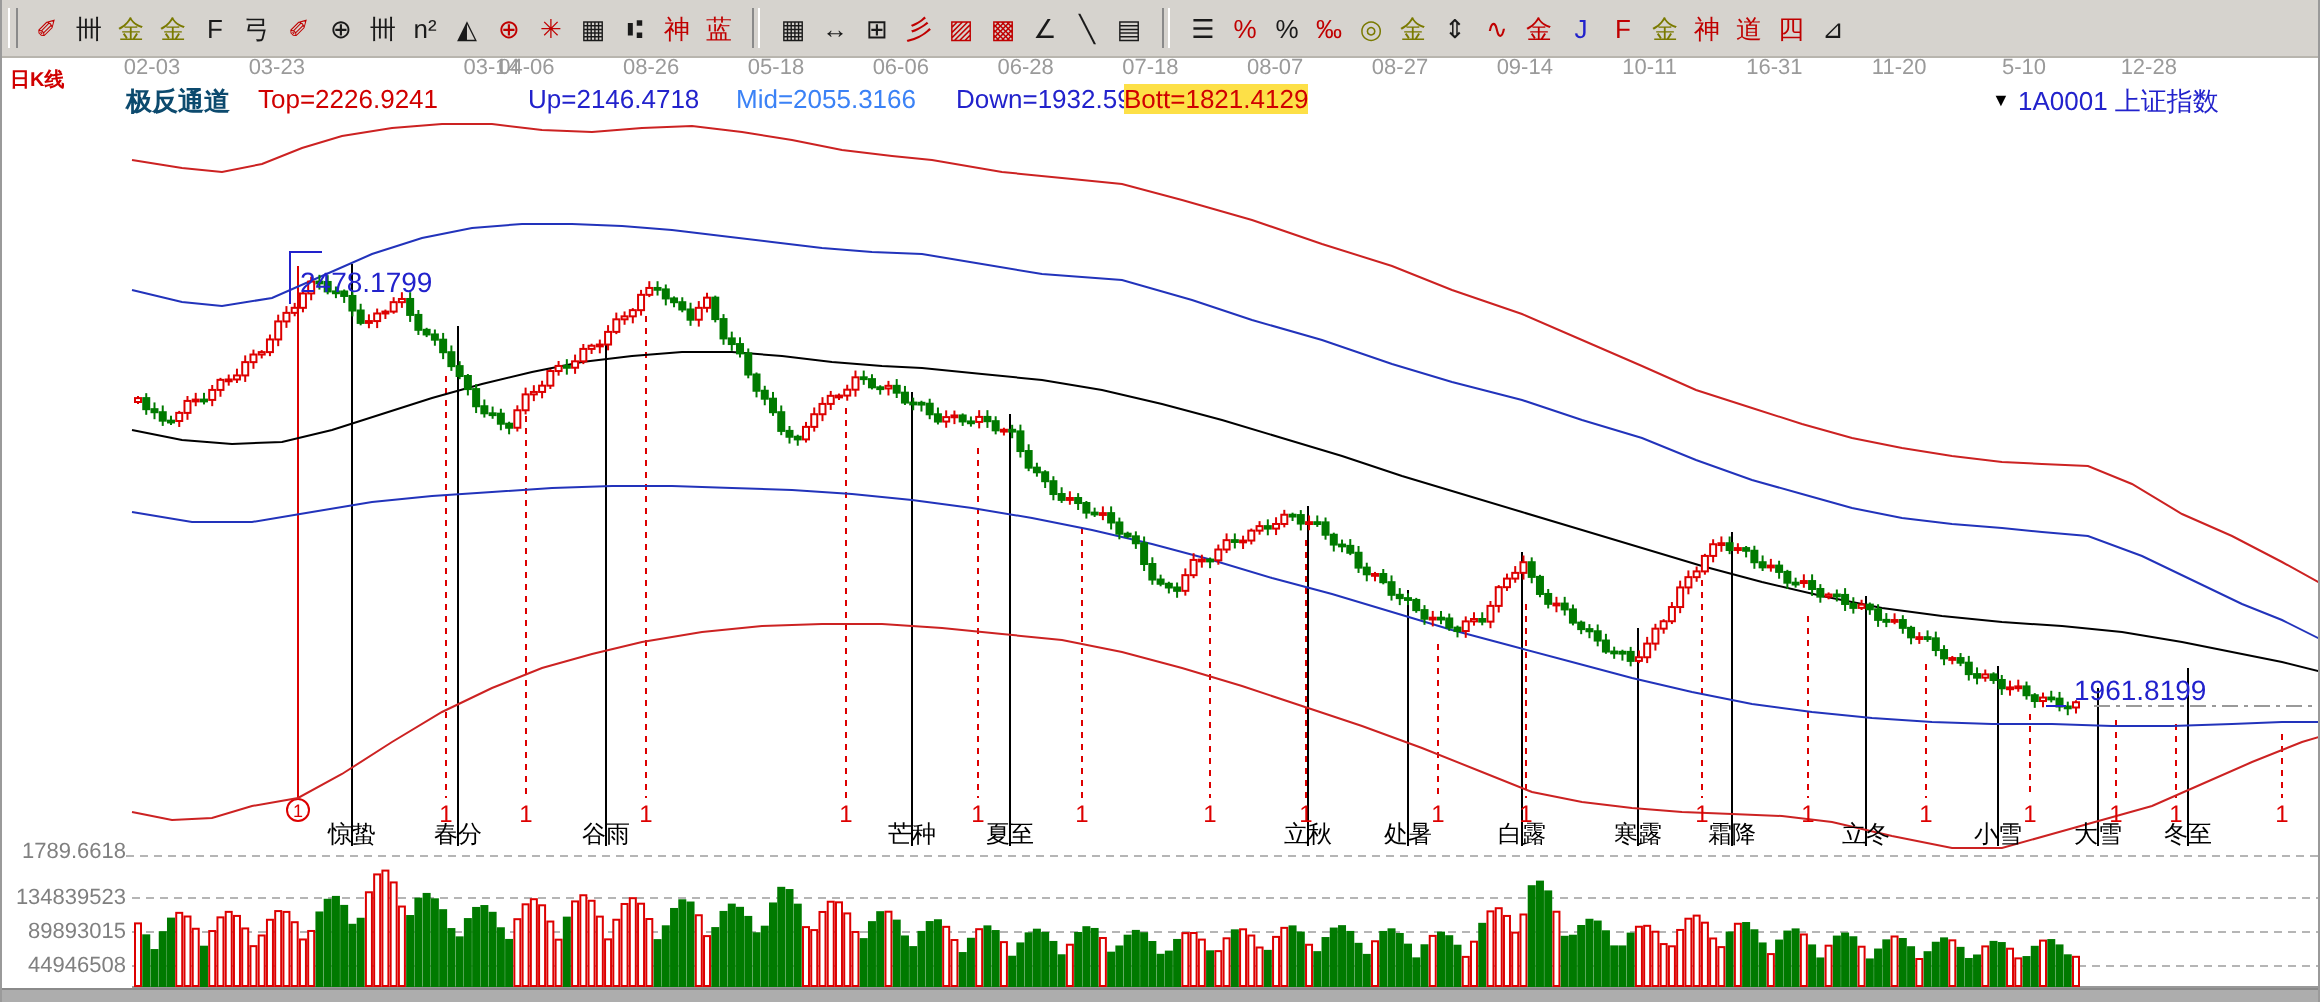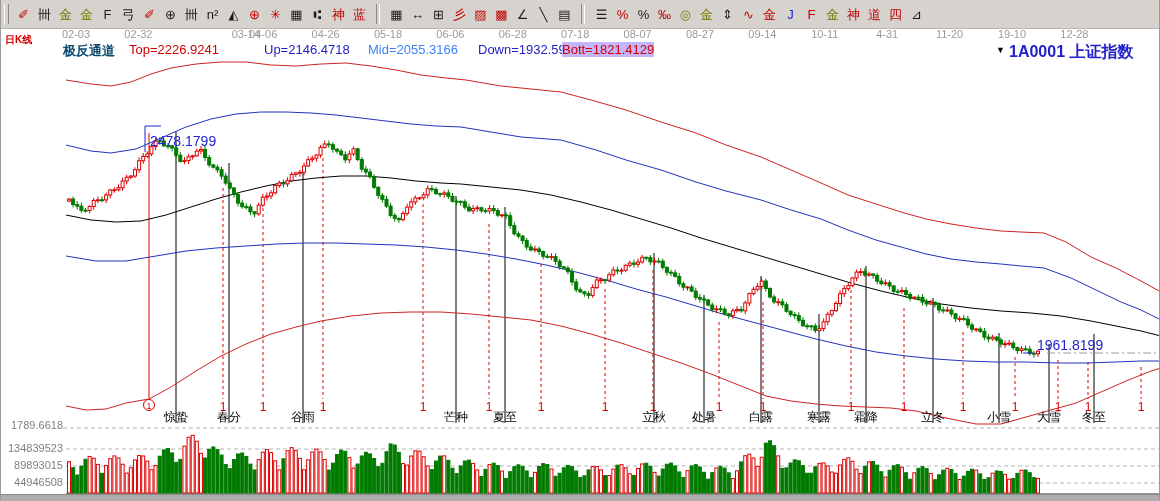--- a/index.html
+++ b/index.html
@@ -16,23 +16,23 @@
   .c-black{color:#1a1a1a}.c-red{color:#c00000}.c-olive{color:#7a7a00}.c-blue{color:#2222cc}
   .hdr{position:absolute;white-space:nowrap;}
   #kline-label{left:4px;top:33px;color:#d00000;font-size:10px;font-weight:bold;}
   #date-axis{position:absolute;left:0;top:28px;width:948px;height:13px;}
   .date-tick{position:absolute;top:0;width:44px;text-align:center;color:#9a9a9a;font-size:11px;}
   #ind-name{left:62px;top:42px;color:#0c4a6e;font-size:13px;font-weight:bold;}
   #ind-top{left:128px;top:42px;color:#d00000;font-size:13px;}
   #ind-up{left:263px;top:42px;color:#2222cc;font-size:13px;}
   #ind-mid{left:367px;top:42px;color:#3b82f6;font-size:13px;}
   #ind-down{left:477px;top:42px;color:#2222cc;font-size:13px;}
-  #ind-bott{left:561px;top:42px;color:#d00000;font-size:13px;background:#c4b5fd;}
+  #ind-bott{left:561px;top:42px;color:#d00000;font-size:13px;background:#fde047;}
   #sym-tri{left:995px;top:45px;color:#000;font-size:9px;}
-  #sym-text{left:1008px;top:42px;color:#2222cc;font-size:16px;font-weight:bold;}
+  #sym-text{left:1008px;top:42px;color:#2222cc;font-size:13px;font-weight:normal;}
   #chart{position:absolute;left:0;top:0;}
   #hscroll{position:absolute;left:0;top:494px;width:1160px;height:7px;background:#adadad;
        border-top:1px solid #8a8a8a;}
 </style>
 </head>
 <body>
 
 <div id="win">
 
   <svg id="chart" width="1160" height="501">
@@ -890,35 +890,35 @@
       <div class="tb-icon c-red">F</div>
       <div class="tb-icon c-olive">金</div>
       <div class="tb-icon c-red">神</div>
       <div class="tb-icon c-red">道</div>
       <div class="tb-icon c-red">四</div>
       <div class="tb-icon c-black">⊿</div>
     </div>
 
   <div id="date-axis">
       <span class="date-tick" style="left: 53px;">02-03</span>
-      <span class="date-tick" style="left: 115.4px;">02-32</span>
+      <span class="date-tick" style="left: 115.4px;">03-23</span>
       <span class="date-tick" style="left: 177.8px; margin-left: 45px;">03-14</span>
       <span class="date-tick" style="left: 240.2px;">04-06</span>
-      <span class="date-tick" style="left: 302.6px;">04-26</span>
+      <span class="date-tick" style="left: 302.6px;">08-26</span>
       <span class="date-tick" style="left: 365px;">05-18</span>
       <span class="date-tick" style="left: 427.4px;">06-06</span>
       <span class="date-tick" style="left: 489.8px;">06-28</span>
       <span class="date-tick" style="left: 552.2px;">07-18</span>
       <span class="date-tick" style="left: 614.6px;">08-07</span>
       <span class="date-tick" style="left: 677px;">08-27</span>
       <span class="date-tick" style="left: 739.4px;">09-14</span>
       <span class="date-tick" style="left: 801.8px;">10-11</span>
-      <span class="date-tick" style="left: 864.2px;">4-31</span>
+      <span class="date-tick" style="left: 864.2px;">16-31</span>
       <span class="date-tick" style="left: 926.6px;">11-20</span>
-      <span class="date-tick" style="left: 989px;">19-10</span>
+      <span class="date-tick" style="left: 989px;">5-10</span>
       <span class="date-tick" style="left: 1051.4px;">12-28</span>
     </div>
 
   <div class="hdr" id="kline-label">日K线</div>
   <div class="hdr" id="ind-name">极反通道</div>
   <div class="hdr" id="ind-top">Top=2226.9241</div>
   <div class="hdr" id="ind-up">Up=2146.4718</div>
   <div class="hdr" id="ind-mid">Mid=2055.3166</div>
   <div class="hdr" id="ind-down">Down=1932.59</div>
   <div class="hdr" id="ind-bott">Bott=1821.4129</div>

